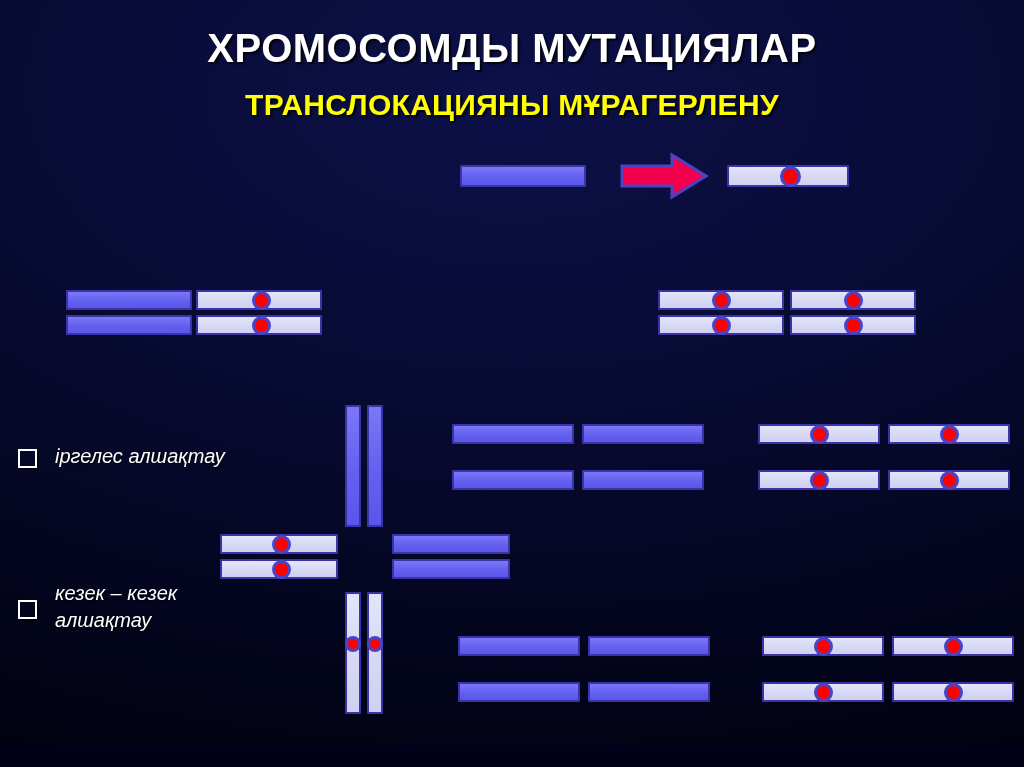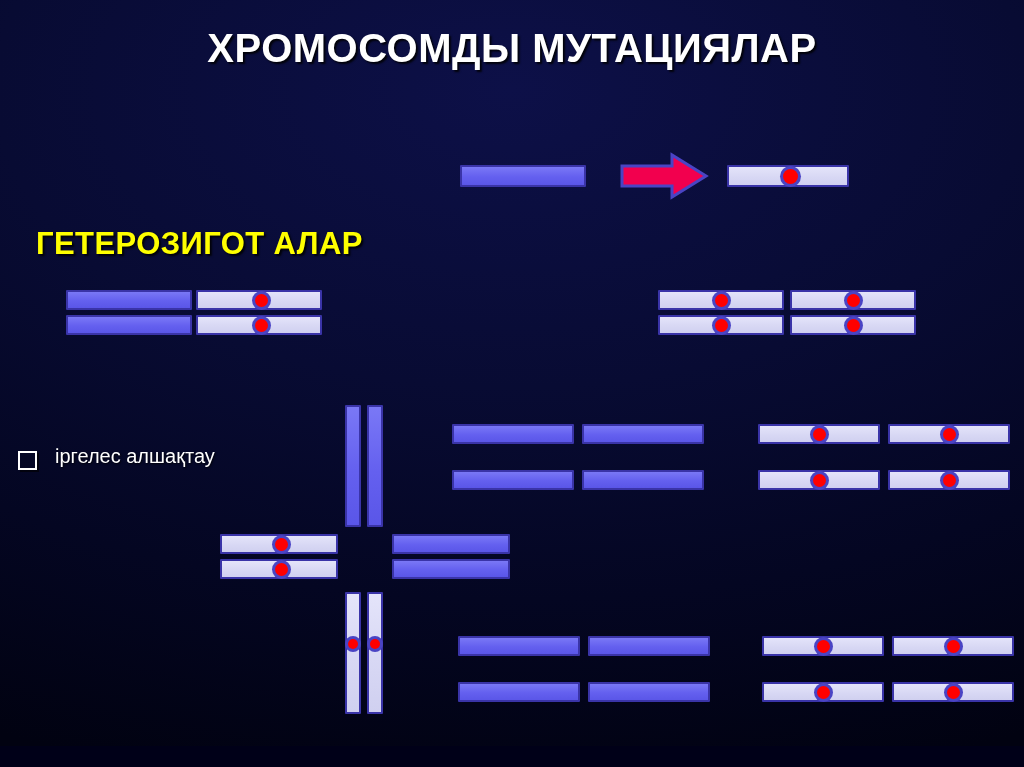--- a/index.html
+++ b/index.html
@@ -58,21 +58,21 @@
   #homo-label {
     left: 618px; top: 228px;
     color: #ffff00;
     font-size: 31px;
     font-weight: bold;
     letter-spacing: 0.4px;
     text-shadow: 2px 2px 2px rgba(0,0,0,0.85);
   }
 
   
-  .bullet-row { position: absolute; display: flex; align-items: flex-end; }
+  .bullet-row { position: absolute; display: flex; align-items: center; font-style: italic; }
   .bullet-box {
     width: 15px; height: 15px;
     border: 2px solid #ffffff;
     background: transparent;
     box-shadow: 2px 2px 0 rgba(0,0,0,0.6);
     margin-top: 4px;
     flex: none;
   }
   .bullet-text {
     color: #ffffff;
@@ -105,30 +105,35 @@
   
   #arrow { position: absolute; left: 620px; top: 152px; width: 90px; height: 48px; }
 </style>
 </head>
 <body>
 
 <div id="slide">
 
   <div class="txt" id="title">ХРОМОСОМДЫ МУТАЦИЯЛАР</div>
 
-
-
-  <div class="txt" id="hetero-label">ГЕТЕРОЗИГОТ АЛАР</div>
+  <div class="txt" id="subtitle">ТРАНСЛОКАЦИЯНЫ МҰРАГЕРЛЕНУ</div>
+
+
 
 
   <div class="bullet-row" id="bullet-1">
     <span class="bullet-box"></span>
     <span class="bullet-text">іргелес алшақтау</span>
   </div>
 
+  <div class="bullet-row" id="bullet-2">
+    <span class="bullet-box"></span>
+    <span class="bullet-text">кезек – кезек
+алшақтау</span>
+  </div>
 
   <div id="arrow">
     <svg width="90" height="48" viewBox="0 0 90 48" aria-hidden="true">
       <polygon points="2,14 52,14 52,3 86,24 52,45 52,34 2,34" fill="#f2004e" stroke="#4a44c4" stroke-width="3" stroke-linejoin="miter"></polygon>
     </svg>
   </div>
 
   <div>
       <div class="bar blue" style="left: 460px; top: 165px; width: 126px; height: 22px;"></div>
       <div class="bar light" style="left: 727px; top: 165px; width: 122px; height: 22px;">

